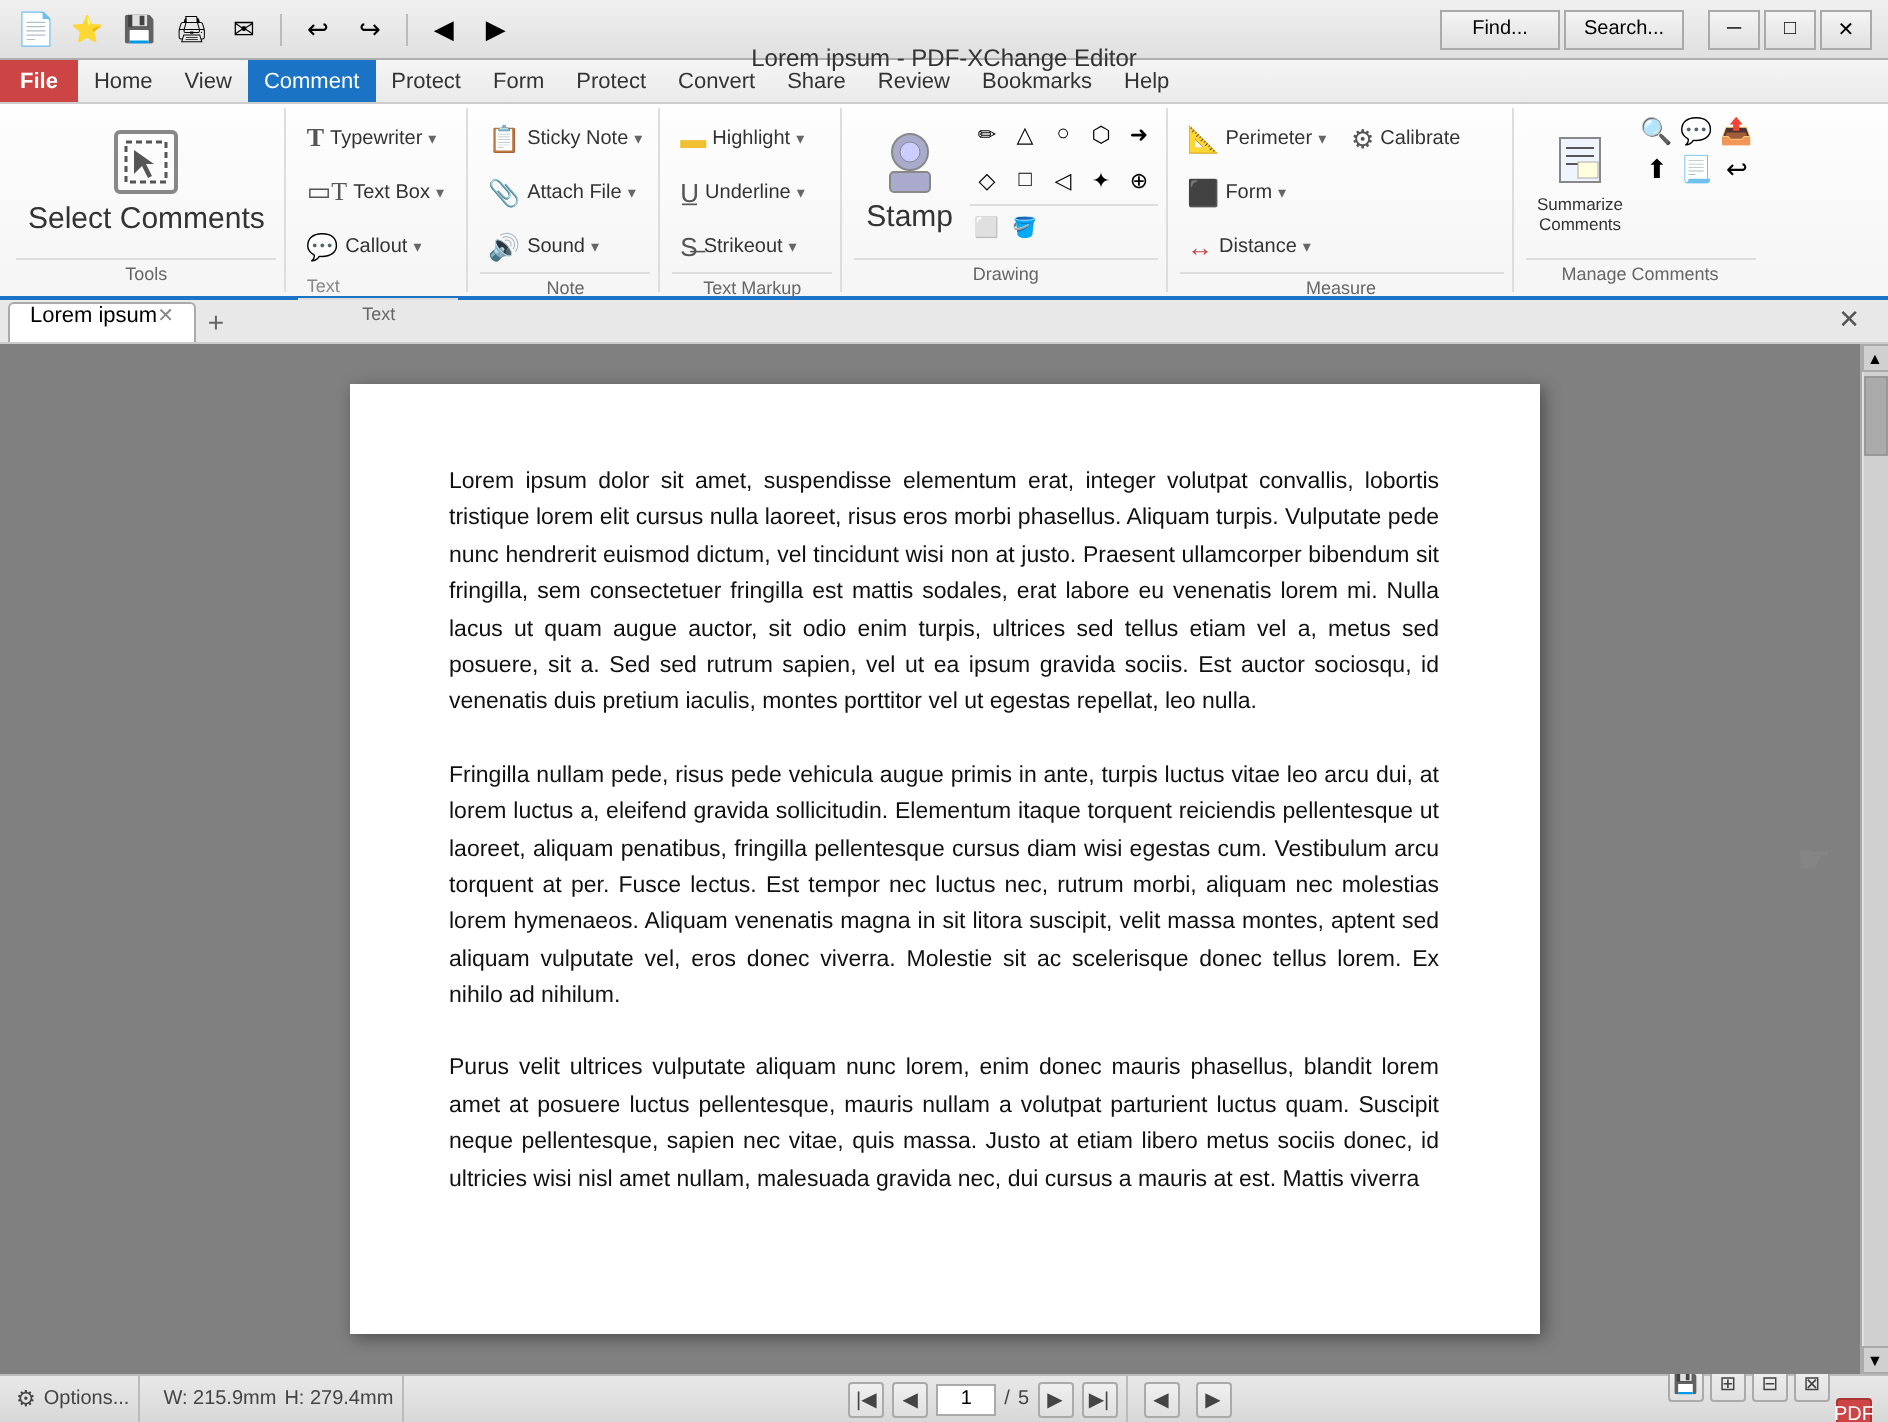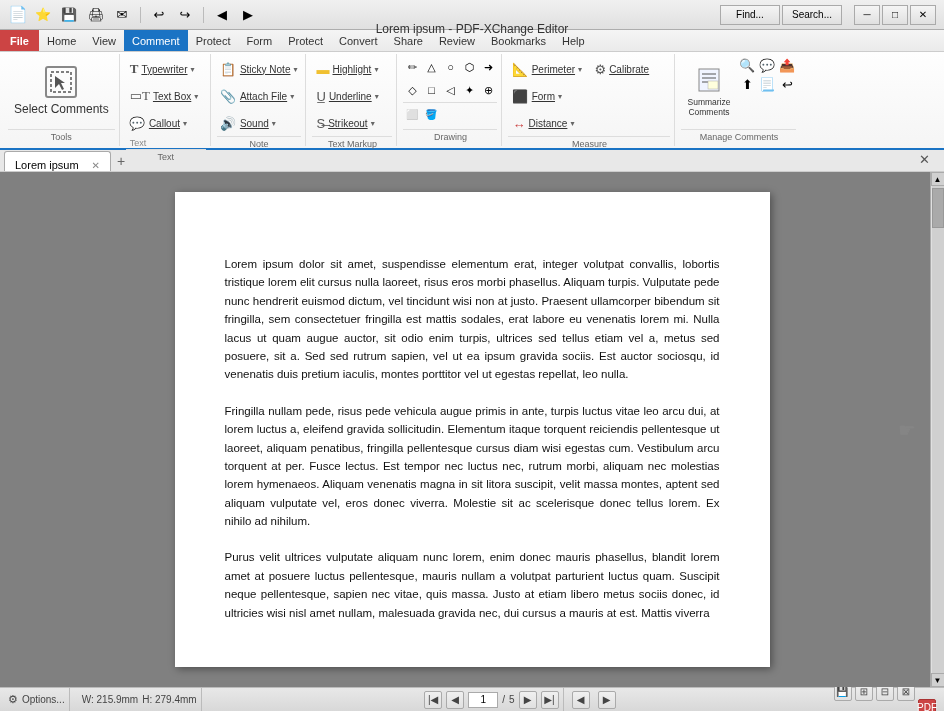--- a/index.html
+++ b/index.html
@@ -79,41 +79,41 @@
       display: flex;
       flex-direction: row;
       align-items: center;
       padding: 2px 4px;
       cursor: pointer;
       border-radius: 2px;
       gap: 3px;
       height: 26px;
       min-width: 80px;
     }
-    .ribbon-btn-small .label { font-size: 10px; color: #333; white-space: nowrap; text-decoration: underline; }
+    .ribbon-btn-small .label { font-size: 10px; color: #333; white-space: nowrap; }
     .dropdown-arrow { font-size: 8px; color: #666; }
     
     
     .tab-bar {
       height: 22px;
       background: #e8e8e8;
       display: flex;
       align-items: flex-end;
       padding-left: 4px;
       border-bottom: 1px solid #ccc;
     }
     .tab {
       height: 20px;
       padding: 0 10px;
       background: #d0d8e4;
       border: 1px solid #aaa;
       border-bottom: none;
       display: flex;
-      align-items: flex-end;
-      gap: 13px;
+      align-items: flex-start;
+      gap: 0;
       cursor: pointer;
       font-size: 11px;
       border-radius: 3px 3px 0 0;
     }
     .tab.active { background: white; border-bottom-color: white; }
     .tab-close { font-size: 10px; color: #888; cursor: pointer; }
     .tab-add { width: 20px; height: 20px; display: flex; align-items: center; justify-content: center; cursor: pointer; font-size: 14px; color: #666; }
     
     
     .doc-area {
@@ -137,21 +137,21 @@
       flex-direction: column;
       align-items: center;
     }
     .scroll-btn { width: 14px; height: 14px; display: flex; align-items: center; justify-content: center; cursor: pointer; font-size: 8px; background: #d0d0d0; border: 1px solid #aaa; }
     
     
     .page-container {
       background: white;
       width: 595px;
       margin: 20px auto;
-      padding: 63px 50px;
+      padding: 40px 50px;
       box-shadow: 2px 2px 8px rgba(0,0,0,0.4);
     }
     .page-text {
       font-size: 11.5px;
       line-height: 1.6;
       color: #111;
       text-align: justify;
     }
     .page-text p { margin-bottom: 18px; }
     
@@ -177,21 +177,21 @@
     .big-btn {
       display: flex;
       flex-direction: column;
       align-items: center;
       justify-content: center;
       padding: 4px 6px;
       cursor: pointer;
       border-radius: 3px;
       min-height: 70px;
     }
-    .big-btn .label { font-size: 12px; color: #333; text-align: center; margin-top: 2px; }
+    .big-btn .label { font-size: 15px; color: #333; text-align: center; margin-top: 2px; }
   </style>
 </head>
 <body>
 
 <div class="title-bar">
   <div class="title-bar-left">
 
     <span style="font-size:16px;cursor:pointer;">📄</span>
 
     <span class="qa-icon">⭐</span>
@@ -318,20 +318,30 @@
           <span class="dropdown-arrow">▾</span>
         </div>
       </div>
     </div>
     <div class="ribbon-group-label">Text Markup</div>
   </div>
 
   <div class="ribbon-group">
     <div class="ribbon-group-content">
 
+      <div class="big-btn" style="min-width:40px;">
+        <div style="width:32px;height:32px;display:flex;align-items:center;justify-content:center;">
+          <svg width="28" height="32" viewBox="0 0 28 32">
+            <circle cx="14" cy="10" r="9" fill="#aac" stroke="#888" stroke-width="1"></circle>
+            <rect x="4" y="20" width="20" height="10" rx="2" fill="#aac" stroke="#888" stroke-width="1"></rect>
+            <circle cx="14" cy="10" r="5" fill="#ccf" stroke="#888" stroke-width="0.5"></circle>
+          </svg>
+        </div>
+        <span class="label">Stamp</span>
+      </div>
 
       <div style="display:flex;flex-direction:column;gap:1px;">
 
         <div style="display:flex;gap:1px;padding:2px 0;">
           <div class="shape-item" title="Pencil">✏</div>
           <div class="shape-item" title="Triangle">△</div>
           <div class="shape-item" title="Oval">○</div>
           <div class="shape-item" title="Polygon">⬡</div>
           <div class="shape-item" title="Arrow">➜</div>
         </div>

